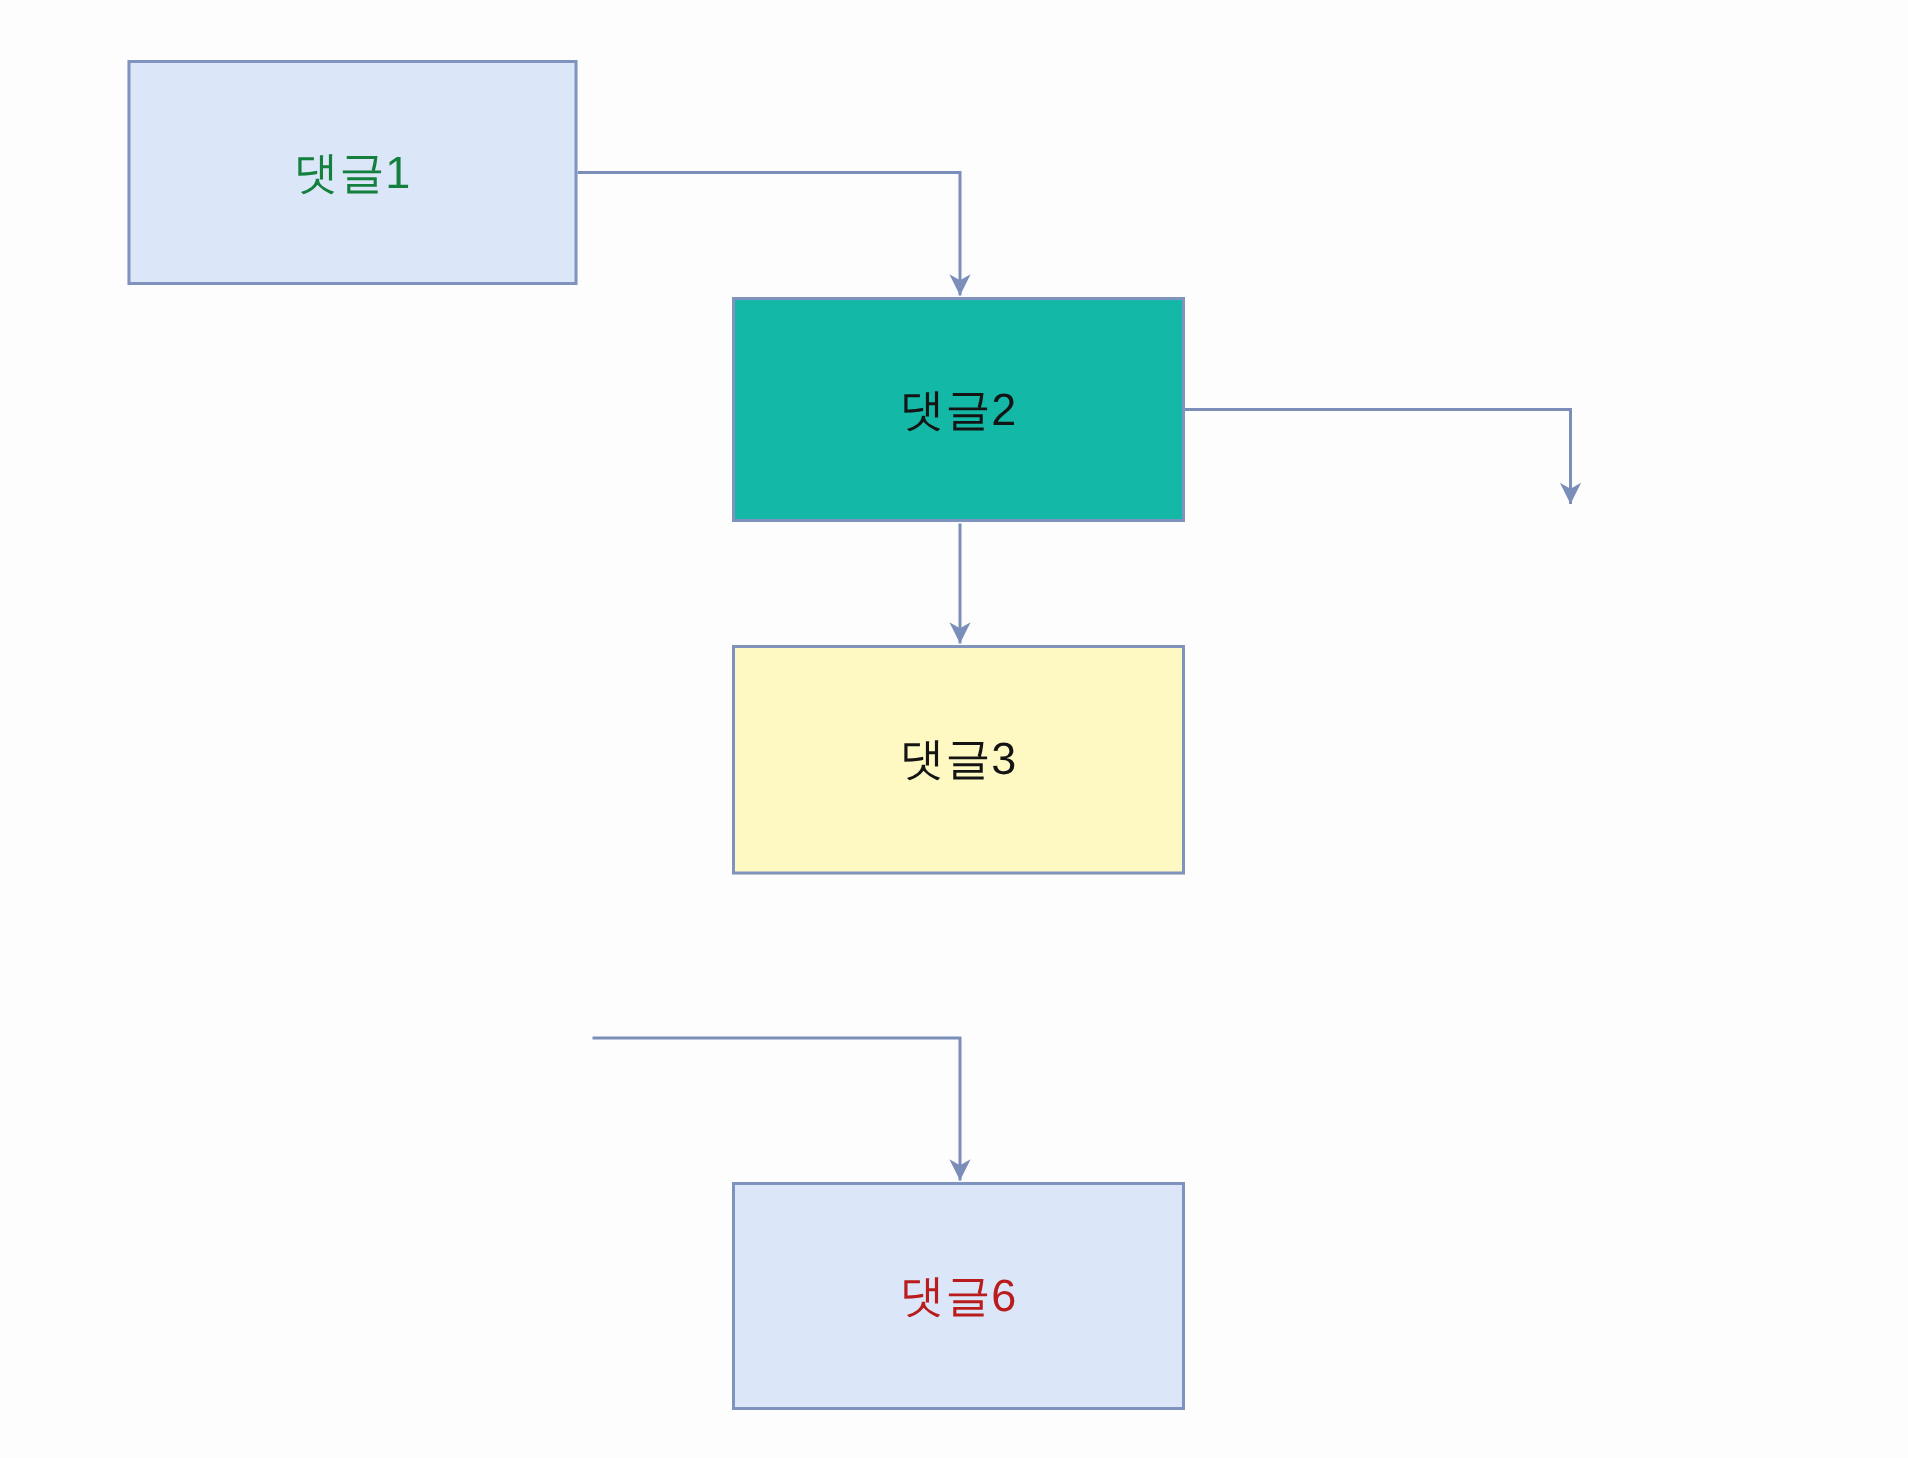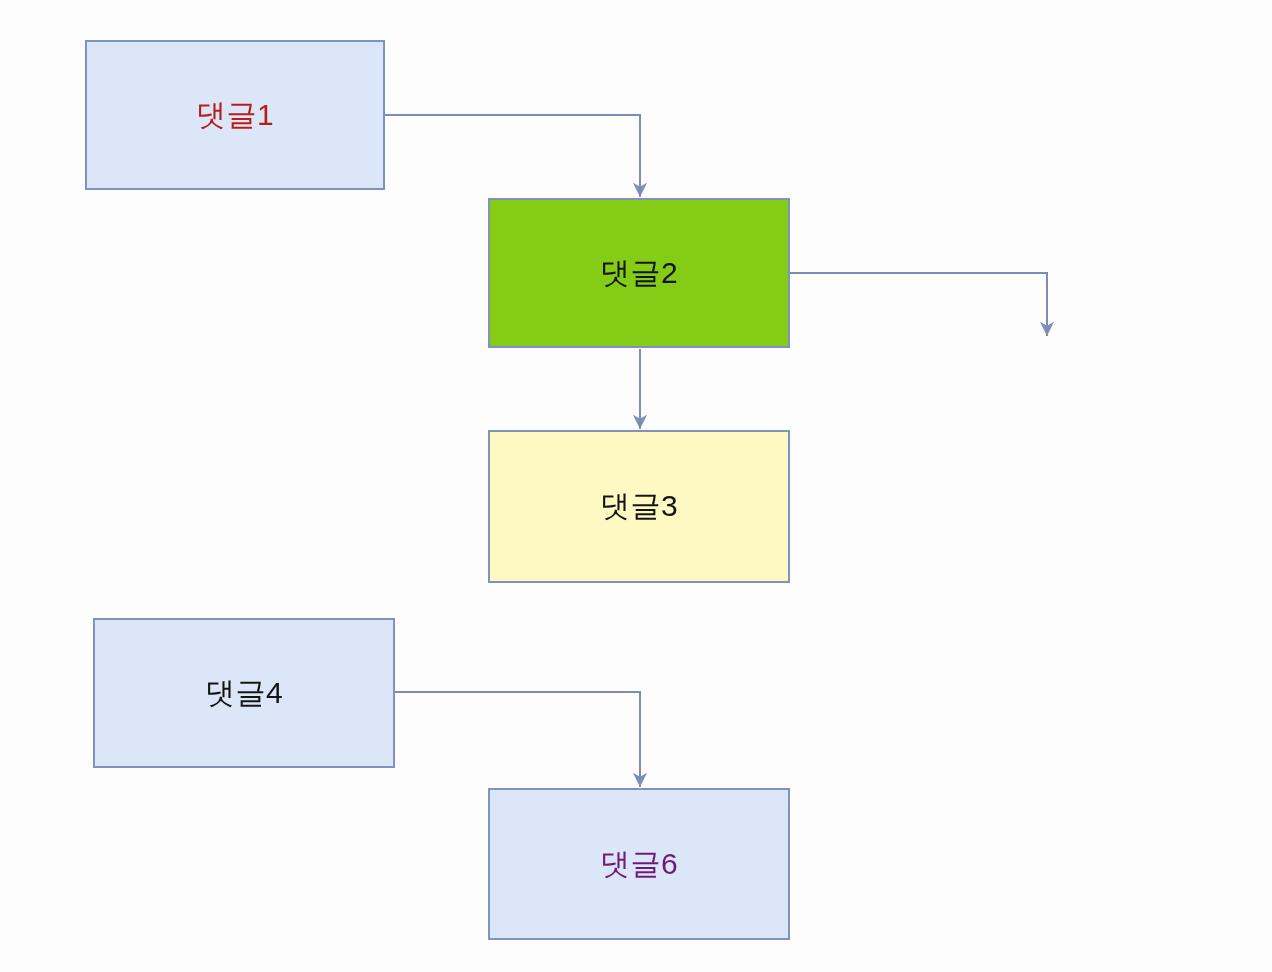--- a/index.html
+++ b/index.html
@@ -44,28 +44,25 @@
     <defs>
       <marker id="arrowhead" viewBox="0 0 12 12" markerWidth="21" markerHeight="17" refX="11" refY="6" orient="auto" markerUnits="userSpaceOnUse">
         <path d="M1,1 L11,6 L1,11 L3.8,6 Z" fill="#7b8eba"></path>
       </marker>
     </defs>
   <polyline points="385,115 640,115 640,197" fill="none" stroke="#7b8eba" stroke-width="2" marker-end="url(#arrowhead)"></polyline>
       <polyline points="640,349 640,429" fill="none" stroke="#7b8eba" stroke-width="2" marker-end="url(#arrowhead)"></polyline>
       <polyline points="790,273 1047,273 1047,336" fill="none" stroke="#7b8eba" stroke-width="2" marker-end="url(#arrowhead)"></polyline>
       <polyline points="395,692 640,692 640,787" fill="none" stroke="#7b8eba" stroke-width="2" marker-end="url(#arrowhead)"></polyline>
     </svg>
-<div class="node" style="left: 85px; top: 40px; width: 300px; height: 150px; background: rgb(219, 231, 248); border: 2px solid rgb(128, 147, 191); color: #b91c1c;">
+<div class="node" style="left: 85px; top: 40px; width: 300px; height: 150px; background: rgb(219, 231, 248); border: 2px solid rgb(128, 147, 191); color: #15803d;">
       <span class="label">댓글1</span>
     </div>
-    <div class="node" style="left: 488px; top: 198px; width: 302px; height: 150px; background: #84cc16; border: 2px solid rgb(128, 147, 191); color: rgb(20, 20, 20);">
+    <div class="node" style="left: 488px; top: 198px; width: 302px; height: 150px; background: #14b8a6; border: 2px solid rgb(128, 147, 191); color: rgb(20, 20, 20);">
       <span class="label">댓글2</span>
     </div>
     <div class="node" style="left: 488px; top: 430px; width: 302px; height: 153px; background: #fef9c3; border: 2px solid rgb(128, 147, 191); color: rgb(20, 20, 20);">
       <span class="label">댓글3</span>
     </div>
-    <div class="node" style="left: 93px; top: 618px; width: 302px; height: 150px; background: rgb(219, 231, 248); border: 2px solid rgb(128, 147, 191); color: rgb(20, 20, 20);">
-      <span class="label">댓글4</span>
-    </div>
-    <div class="node" style="left: 488px; top: 788px; width: 302px; height: 152px; background: rgb(219, 231, 248); border: 2px solid rgb(128, 147, 191); color: #701a75;">
+    <div class="node" style="left: 488px; top: 788px; width: 302px; height: 152px; background: rgb(219, 231, 248); border: 2px solid rgb(128, 147, 191); color: #b91c1c;">
       <span class="label">댓글6</span>
     </div>
   </div>
 
 </body></html>

